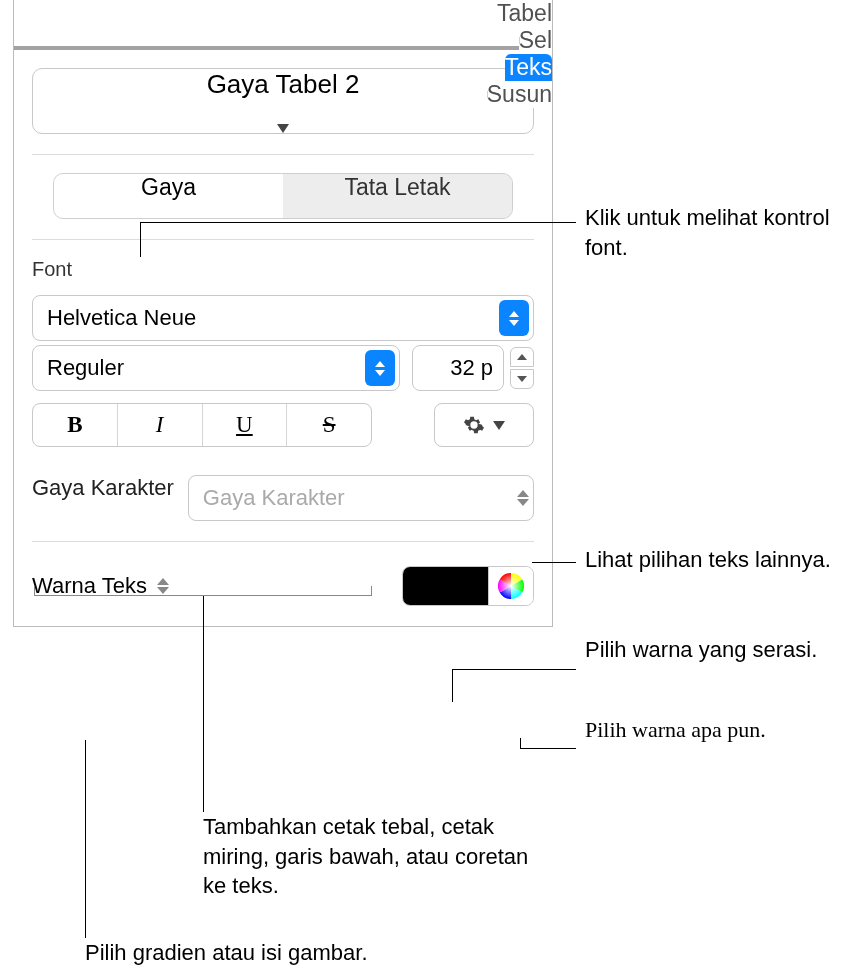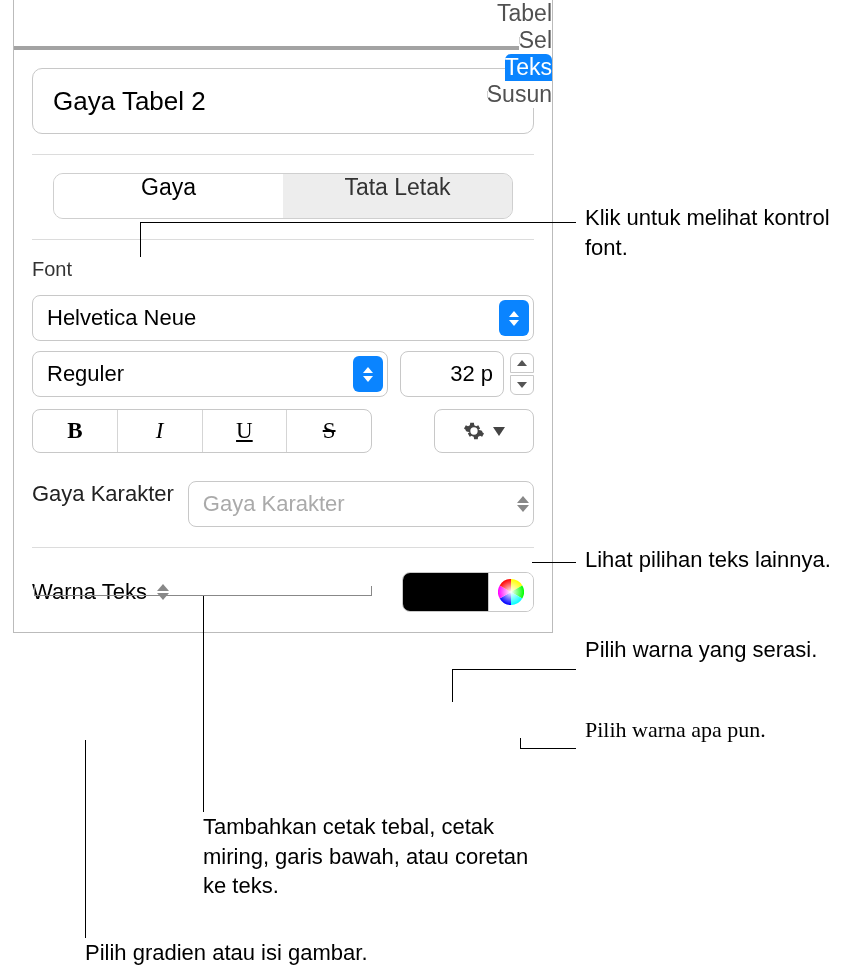--- a/index.html
+++ b/index.html
@@ -62,20 +62,21 @@
   .style-select {
     display: flex;
     align-items: center;
     justify-content: space-between;
     height: 66px;
     border: 1px solid #c8c8c8;
     border-radius: 10px;
     padding: 0 20px;
     font-size: 26px;
     cursor: pointer;
+    flex-direction: column;
   }
   .chev-wrap { display:flex; flex-direction:column; gap:2px; color:#888; }
   .chev { width:0; height:0; border-left:6px solid transparent; border-right:6px solid transparent; }
   .chev.up { border-bottom:7px solid #888; }
   .chev.down { border-top:7px solid #888; }
   .chev-wrap.single .chev.down { border-top:9px solid #444; }
 
   .divider { height:1px; background:#dcdcdc; margin: 20px 0 0 0; }
 
   
@@ -115,25 +116,25 @@
   .popup .stepper-blue {
     width:30px; height:36px; background:#0a84ff;
     border-radius:6px; display:flex; flex-direction:column;
     align-items:center; justify-content:center; gap:3px;
   }
   .popup .stepper-blue .arr { width:0;height:0;border-left:5px solid transparent;border-right:5px solid transparent;}
   .popup .stepper-blue .arr.up{border-bottom:6px solid #fff;}
   .popup .stepper-blue .arr.down{border-top:6px solid #fff;}
 
   .font-row1 { margin-top:14px; }
-  .font-row2 { display:flex; gap:12px; margin-top:10px; align-items:stretch; }
+  .font-row2 { display:flex; gap:12px; margin-top:4px; align-items:stretch; }
   .font-row2 .popup.weight { flex:1; }
   .size-box { display:flex; align-items:center; gap:6px; }
   .size-input {
-    width:104px; height:46px; border:1px solid #c8c8c8; border-radius:8px;
+    width:92px; height:46px; border:1px solid #c8c8c8; border-radius:8px;
     display:flex; align-items:center; justify-content:flex-end;
     padding-right:10px; font-size:22px; background:#fff;
   }
   .size-stepper { display:flex; flex-direction:column; gap:2px; }
   .size-stepper .sb {
     width:24px; height:20px; border:1px solid #c8c8c8;
     background:#fff; display:flex;align-items:center;justify-content:center;
     cursor:pointer;
   }
   .size-stepper .sb:first-child{border-radius:6px 6px 0 0;}

